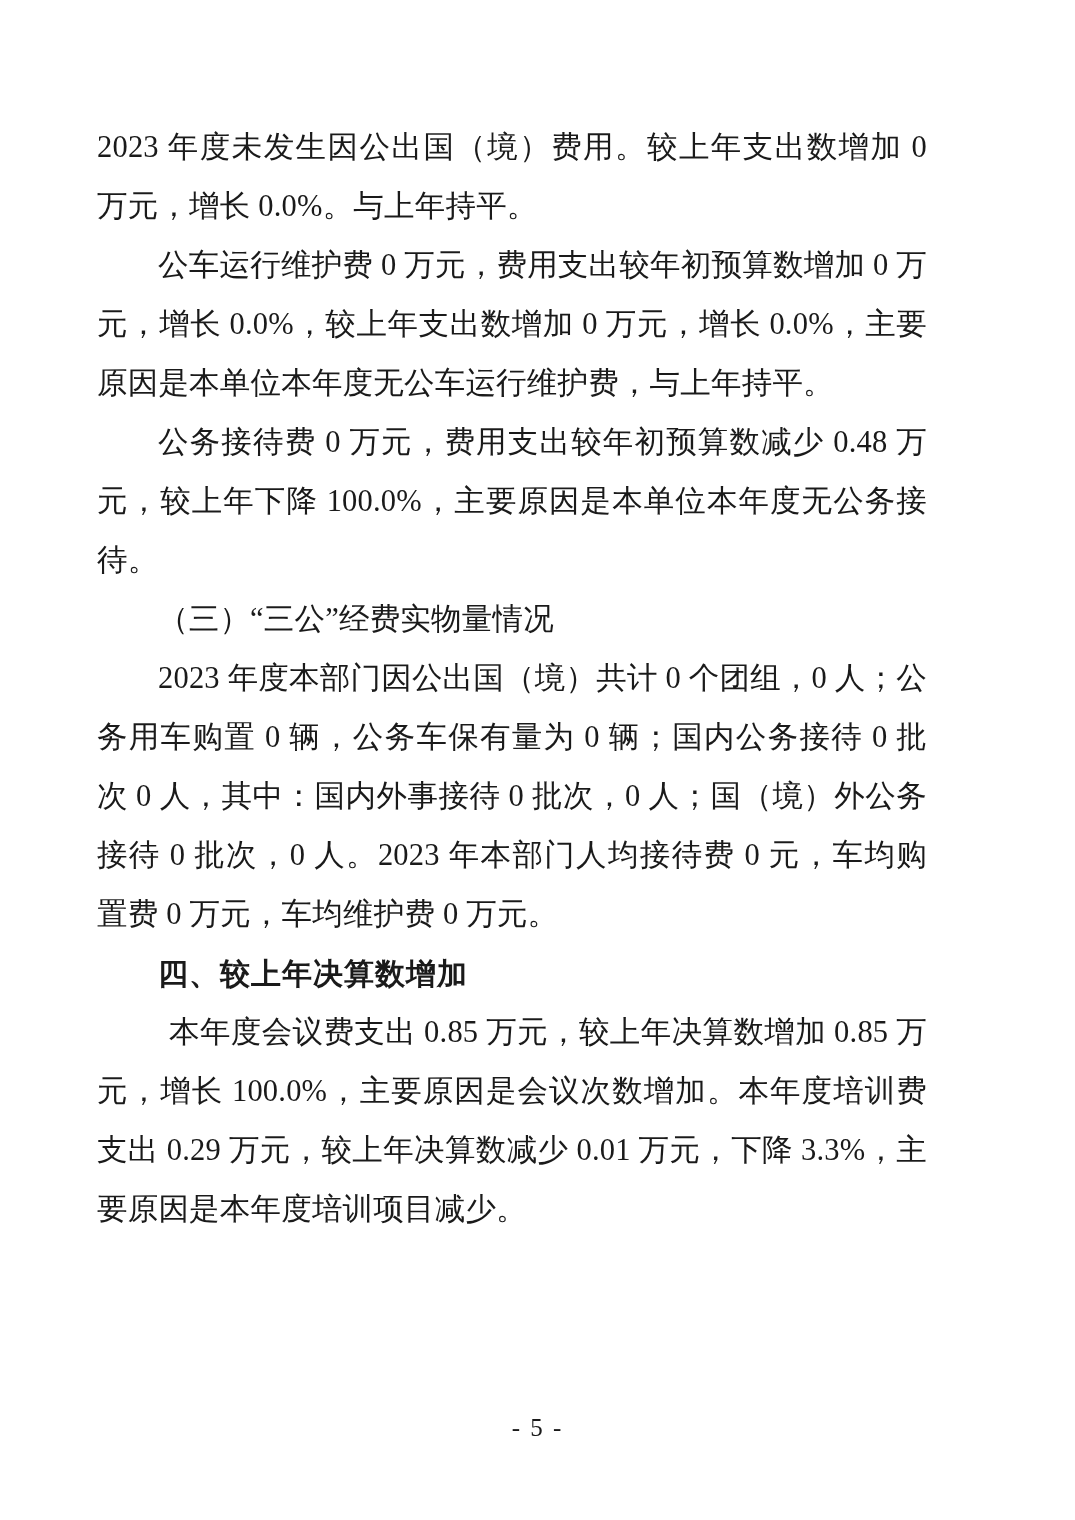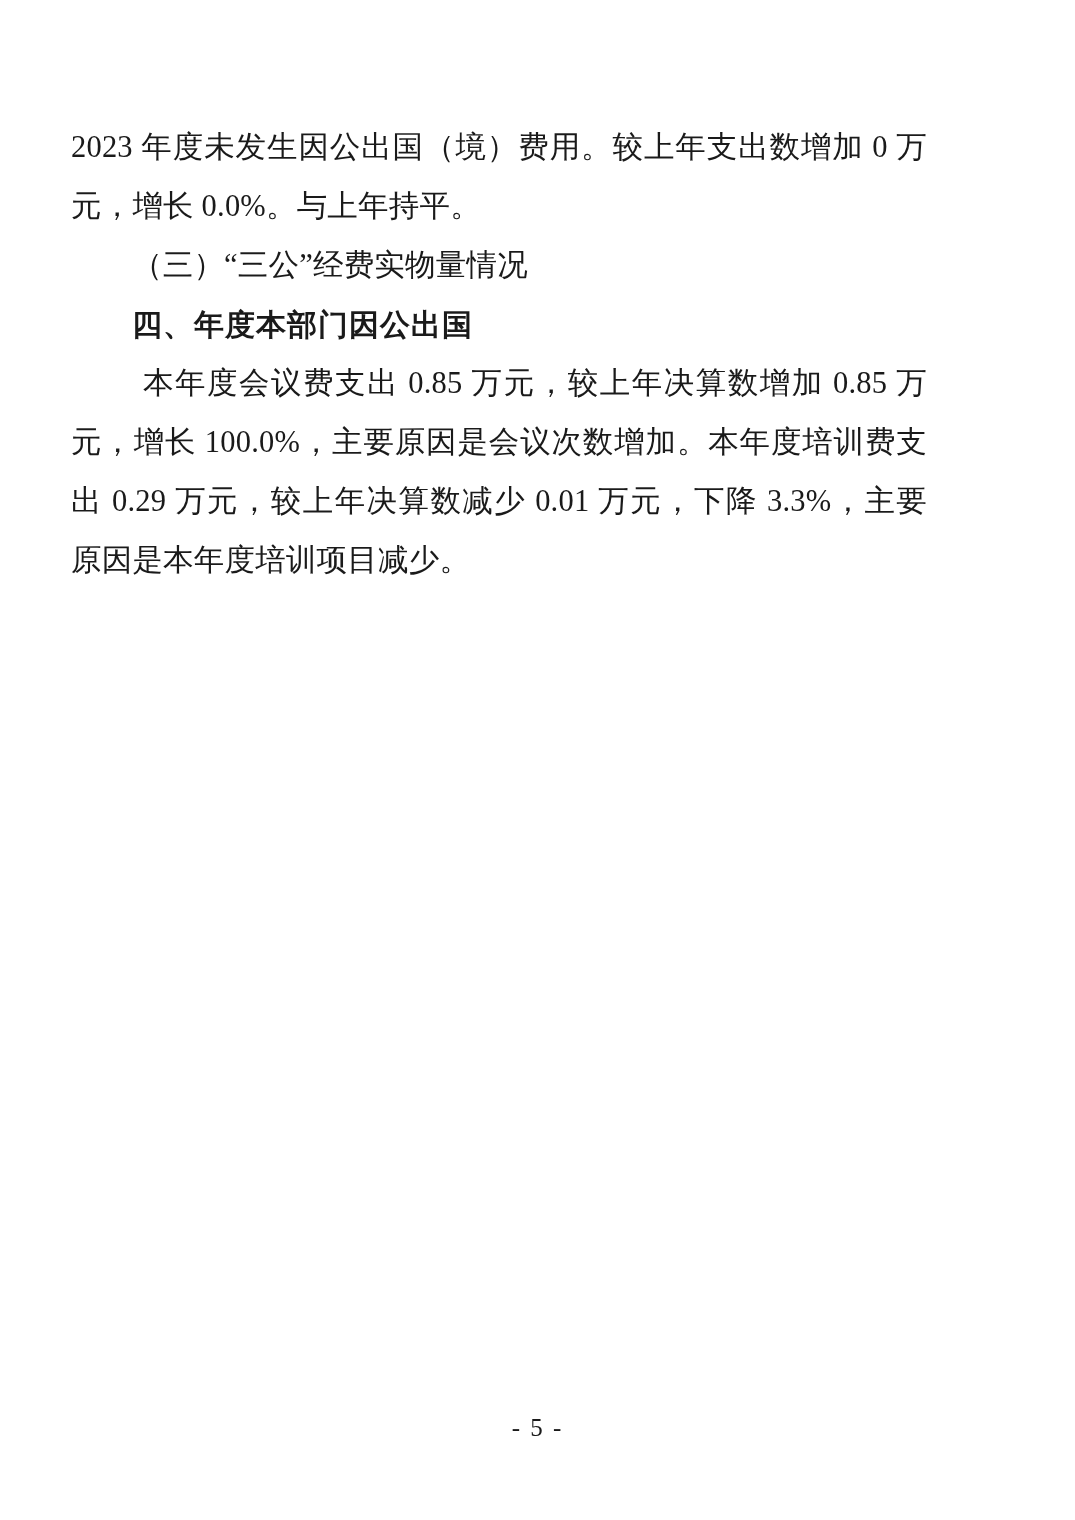--- a/index.html
+++ b/index.html
@@ -15,21 +15,21 @@
     color: #1a1a1a;
     overflow: hidden;
   }
   .page {
     position: absolute;
     left: 0;
     top: 0;
     width: 1075px;
     height: 1520px;
     box-sizing: border-box;
-    padding: 118px 148px 0 71px;
+    padding: 118px 148px 0 97px;
   }
   .body-text {
     font-size: 30.5px;
     line-height: 59px;
     text-align: justify;
     text-justify: inter-ideograph;
     letter-spacing: 0.2px;
   }
   p {
     margin: 0;
@@ -65,18 +65,21 @@
     color: #1a1a1a;
     letter-spacing: 2px;
   }
 </style>
 </head>
 <body>
 
 <div class="page">
   <div class="body-text">
     <p class="">2023 年度未发生因公出国（境）费用。较上年支出数增加 0 万元，增长 0.0%。与上年持平。</p>
+    <p class="indent">公车运行维护费 0 万元，费用支出较年初预算数增加 0 万元，增长 0.0%，较上年支出数增加 0 万元，增长 0.0%，主要原因是本单位本年度无公车运行维护费，与上年持平。</p>
+    <p class="indent">公务接待费 0 万元，费用支出较年初预算数减少 0.48 万元，较上年下降 100.0%，主要原因是本单位本年度无公务接待。</p>
     <p class="subheading">（三）“三公”经费实物量情况</p>
-    <p class="heading">四、年度本部门因公出国</p>
+    <p class="indent">2023 年度本部门因公出国（境）共计 0 个团组，0 人；公务用车购置 0 辆，公务车保有量为 0 辆；国内公务接待 0 批次 0 人，其中：国内外事接待 0 批次，0 人；国（境）外公务接待 0 批次，0 人。2023 年本部门人均接待费 0 元，车均购置费 0 万元，车均维护费 0 万元。</p>
+    <p class="heading">四、较上年决算数增加</p>
     <p class="indent-wide">本年度会议费支出 0.85 万元，较上年决算数增加 0.85 万元，增长 100.0%，主要原因是会议次数增加。本年度培训费支出 0.29 万元，较上年决算数减少 0.01 万元，下降 3.3%，主要原因是本年度培训项目减少。</p>
   </div>
   <div class="page-number">- 5 -</div>
 </div>
 
 </body></html>

